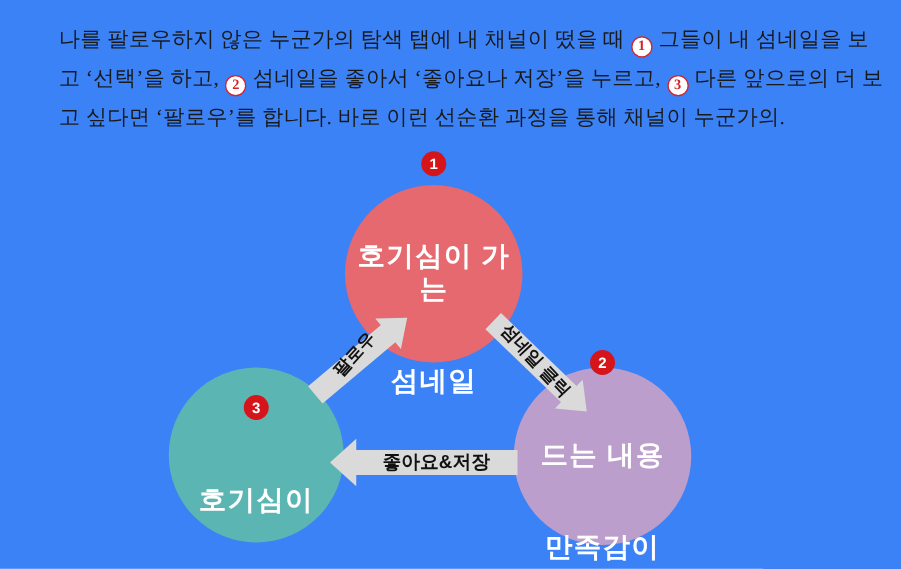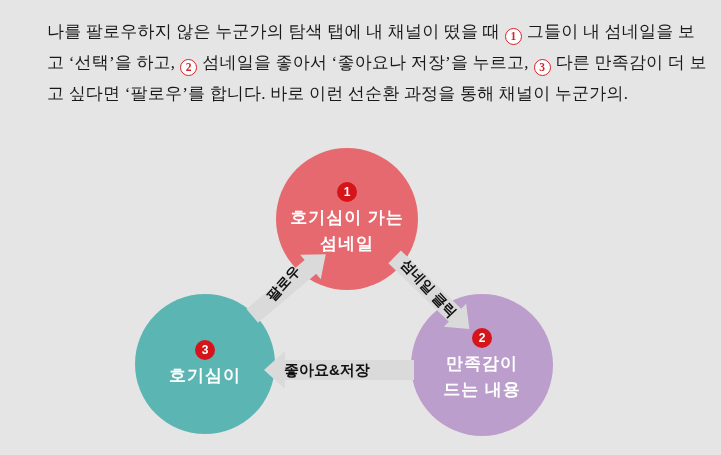--- a/index.html
+++ b/index.html
@@ -1,17 +1,17 @@
 <!DOCTYPE html>
 <html><head>
 <meta charset="utf-8">
 <style>
   html,body{margin:0;padding:0;}
   .canvas{
-    position:relative;width:721px;height:455px;background:#e5e5e5;
+    position:relative;width:721px;height:455px;background:#3b82f6;
     font-family:"Liberation Sans",sans-serif;overflow:hidden;
   }
 
   
   .paragraph{
     position:absolute;left:47px;top:16px;width:672px;
     font-family:"Liberation Serif",serif;color:#191919;font-size:17px;
   }
   .pline{white-space:nowrap;line-height:31px;letter-spacing:0.2px;}
   .cnum{
@@ -20,21 +20,21 @@
     font-size:11.5px;font-weight:bold;line-height:15px;text-align:center;
     vertical-align:-3px;margin:0 5px;
   }
 
   
   .node{
     position:absolute;border-radius:50%;display:flex;flex-direction:column;
     align-items:center;justify-content:center;color:#ffffff;font-weight:bold;
     text-align:center;z-index:1;
   }
-  .node .nline{font-size:17px;line-height:26px;letter-spacing:1px;}
+  .node .nline{font-size:22px;line-height:26px;letter-spacing:1px;margin-top:48px;}
   .badge{
     width:20px;height:20px;border-radius:50%;background:#d6151b;color:#fff;
     font-size:12px;line-height:20px;text-align:center;font-weight:bold;
     margin-bottom:3px;
   }
   .node1{left:276px;top:148px;width:142px;height:142px;background:#e5696e;}
   .node2{left:411px;top:294px;width:142px;height:142px;background:#bc9ecd;}
   .node3{left:135px;top:294px;width:140px;height:140px;background:#5bb6b3;}
 
   
@@ -54,53 +54,53 @@
 
   .arrow-h{position:absolute;left:264px;top:351px;width:150px;height:38px;z-index:2;}
   .head-left{
     position:absolute;left:0;top:0;width:0;height:0;
     border-top:19px solid transparent;border-bottom:19px solid transparent;
     border-right:21px solid #dadada;
   }
   .hshaft{position:absolute;left:20px;top:9px;width:130px;height:20px;background:#dadada;}
   .hlabel{
     position:absolute;left:20px;top:9px;width:130px;height:20px;line-height:20px;
-    text-align:left;font-weight:bold;font-size:15px;color:#111;z-index:3;
+    text-align:center;font-weight:bold;font-size:15px;color:#111;z-index:3;
   }
 
   .alabel{
     position:absolute;z-index:3;font-weight:bold;font-size:14px;color:#111;
     text-align:center;white-space:nowrap;line-height:18px;
   }
   .label-follow{left:247px;top:274px;width:72px;transform:rotate(-48deg);}
   .label-click{left:386px;top:279px;width:86px;transform:rotate(47deg);}
 </style>
 </head>
 <body>
 
 <div class="canvas">
 
   <div class="paragraph">
     <div class="pline"><span>나를 팔로우하지 않은 누군가의 탐색 탭에 내 채널이 떴을 때</span><span class="cnum">1</span><span>그들이 내 섬네일을 보</span></div>
-    <div class="pline"><span>고 ‘선택’을 하고,</span><span class="cnum">2</span><span>섬네일을 좋아서 ‘좋아요나 저장’을 누르고,</span><span class="cnum">3</span><span>다른 만족감이 더 보</span></div>
+    <div class="pline"><span>고 ‘선택’을 하고,</span><span class="cnum">2</span><span>섬네일을 좋아서 ‘좋아요나 저장’을 누르고,</span><span class="cnum">3</span><span>다른 앞으로의 더 보</span></div>
     <div class="pline"><span>고 싶다면 ‘팔로우’를 합니다. 바로 이런 선순환 과정을 통해 채널이 누군가의.</span></div>
   </div>
 
   <div>
 
     <div class="node node1">
       <div class="badge">1</div>
       <div class="nline">호기심이 가는</div>
       <div class="nline">섬네일</div>
     </div>
 
     <div class="node node2">
       <div class="badge">2</div>
+      <div class="nline">드는 내용</div>
       <div class="nline">만족감이</div>
-      <div class="nline">드는 내용</div>
     </div>
 
     <div class="node node3">
       <div class="badge">3</div>
       <div class="nline">호기심이</div>
     </div>
 
     <div class="arrow arrow-follow">
       <div class="shaft"></div>
       <div class="head-right"></div>

